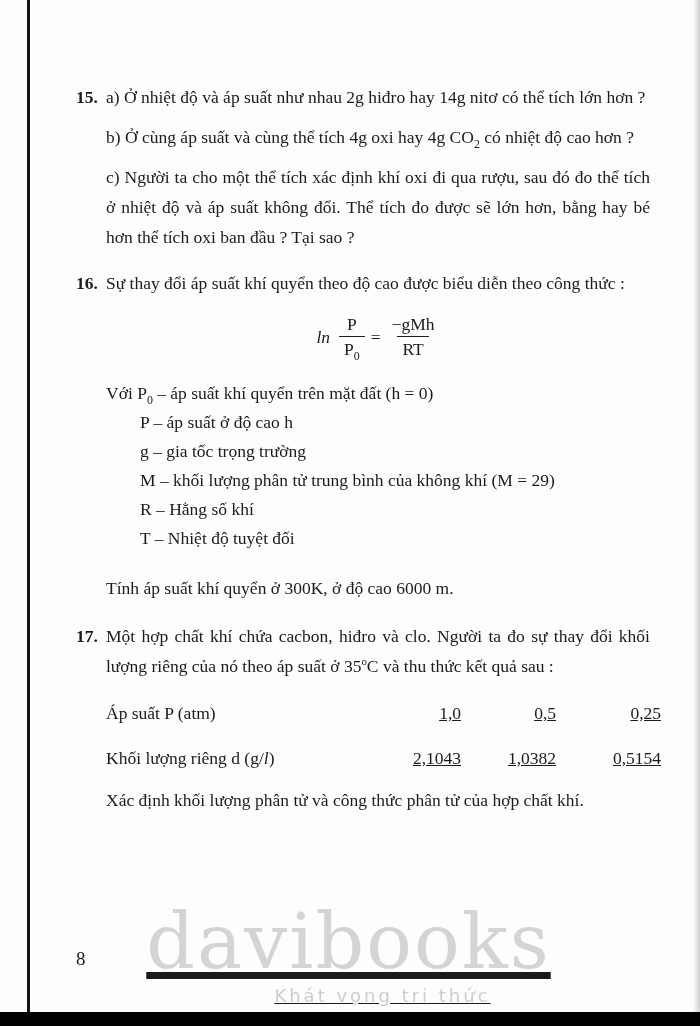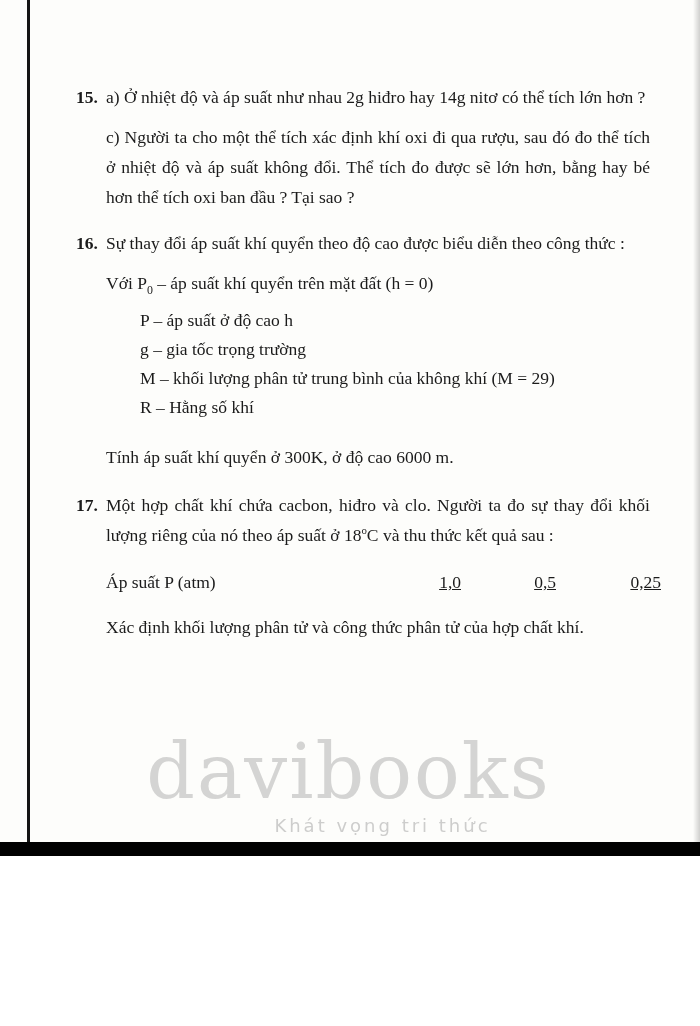--- a/index.html
+++ b/index.html
@@ -1,20 +1,20 @@
 <!DOCTYPE html>
 <html><head>
 <meta charset="utf-8">
 <style>
   * { margin:0; padding:0; box-sizing:border-box; }
   html,body { background:#ffffff; }
   body { width:700px; height:1026px; font-family:"Liberation Serif", serif; }
 
   .page {
-    position:relative; width:700px; height:856px;
+    position:relative; width:700px; height:1026px;
     background:#fdfdfb; color:#1b1b1b; overflow:hidden;
   }
   .spine-line { position:absolute; left:27px; top:0; width:3px; height:100%; background:#141414; }
   .bottom-bar { position:absolute; left:0; bottom:0; width:100%; height:14px; background:#000; }
   .right-shade { position:absolute; right:0; top:0; width:7px; height:100%;
     background:linear-gradient(to left, rgba(0,0,0,0.18), rgba(0,0,0,0)); }
 
   .content {
     position:absolute; left:76px; right:50px; top:82px; z-index:1;
     font-size:17.5px; line-height:30px; text-align:justify;
@@ -34,33 +34,33 @@
   .formula {
     display:flex; justify-content:center; align-items:center; gap:6px;
     margin:8px 0 12px; text-align:center; height:58px;
   }
   .formula .ln { font-style:italic; margin-right:3px; }
   .frac { display:inline-flex; flex-direction:column; align-items:center; }
   .frac .num { padding:0 5px; line-height:24px; }
   .frac .den { border-top:1.5px solid #1b1b1b; padding:0 5px; line-height:25px; }
 
   .given-line { }
-  .vars { margin-left:34px;margin-top:8px; }
+  .vars { margin-left:34px; }
   .vars div { line-height:29px; }
   .task16 { margin-top:20px; }
 
   .ptable { margin-top:12px; }
   .trow { display:grid; grid-template-columns:250px 105px 95px 105px; align-items:baseline; }
   .trow.first { margin-bottom:15px;margin-top:17px; }
   .tval { text-align:right;text-decoration:underline; }
   .task17 { margin-top:12px; }
 
   .page-number { position:absolute; left:76px; top:948px; font-size:19px; z-index:1; }
 
-  .watermark { position:absolute; left:5px; right:0; bottom:14px; z-index:2; pointer-events:none; }
+  .watermark { position:absolute; left:5px; right:0; bottom:14px; z-index:2; pointer-events:none;text-decoration:underline; }
   .wm-main {
     text-align:center; font-family:"DejaVu Serif", serif;
     font-size:76px; line-height:76px; color:rgba(168,168,168,0.48);
     letter-spacing:2px; margin-left:-8px;
   }
   .wm-sub {
     text-align:center; font-family:"DejaVu Sans", sans-serif;
     font-size:18px; line-height:32px; color:rgba(165,165,165,0.55);
     letter-spacing:3px; margin-left:60px;
   }
@@ -74,57 +74,79 @@
   <div class="bottom-bar"></div>
 
   <div class="content">
 
     <div class="problem problem-15">
       <span class="pnum">15.</span>
       <div class="part">
         <span>a) Ở nhiệt độ và áp suất như nhau 2g hiđro hay 14g nitơ có thể tích lớn hơn  ?</span>
       </div>
       <div class="part">
+        <span>b) Ở cùng áp suất và cùng thể tích 4g oxi hay 4g CO</span><sub>2</sub><span> có nhiệt độ cao hơn  ?</span>
+      </div>
+      <div class="part">
         <span>c) Người ta cho một thể tích xác định khí oxi đi qua rượu, sau đó đo thể tích ở nhiệt độ và áp suất không đổi. Thể tích đo được sẽ lớn hơn, bằng hay bé hơn thể tích oxi ban đầu  ? Tại sao  ?</span>
       </div>
     </div>
 
     <div class="problem problem-16">
       <span class="pnum">16.</span>
       <div class="part">
         <span>Sự thay đổi áp suất khí quyển theo độ cao được biểu diễn theo công thức :</span>
       </div>
 
+      <div class="formula">
+        <span class="ln">ln</span>
+        <span class="frac">
+          <span class="num">P</span>
+          <span class="den"><span>P</span><sub>0</sub></span>
+        </span>
+        <span>=</span>
+        <span class="frac">
+          <span class="num">−gMh</span>
+          <span class="den">RT</span>
+        </span>
+      </div>
 
       <div class="given-line">
         <span>Với P</span><sub>0</sub><span> – áp suất khí quyển trên mặt đất (h = 0)</span>
       </div>
 
       <div class="vars">
         <div>P – áp suất ở độ cao h</div>
         <div>g – gia tốc trọng trường</div>
         <div>M – khối lượng phân tử trung bình của không khí (M = 29)</div>
         <div>R – Hằng số khí</div>
+        <div>T – Nhiệt độ tuyệt đối</div>
       </div>
 
       <div class="task16">Tính áp suất khí quyển ở 300K, ở độ cao 6000 m.</div>
     </div>
 
     <div class="problem problem-17">
       <span class="pnum">17.</span>
       <div class="part">
-        <span>Một hợp chất khí chứa cacbon, hiđro và clo. Người ta đo sự thay đổi khối lượng riêng của nó theo áp suất ở 18</span><sup>o</sup><span>C và thu thức kết quả sau :</span>
+        <span>Một hợp chất khí chứa cacbon, hiđro và clo. Người ta đo sự thay đổi khối lượng riêng của nó theo áp suất ở 35</span><sup>o</sup><span>C và thu thức kết quả sau :</span>
       </div>
 
       <div class="ptable">
         <div class="trow first">
           <span class="tlabel">Áp suất P (atm)</span>
           <span class="tval">1,0</span>
           <span class="tval">0,5</span>
           <span class="tval">0,25</span>
+        </div>
+        <div class="trow">
+          <span class="tlabel"><span>Khối lượng riêng d (g/</span><span class="it">l</span><span>)</span></span>
+          <span class="tval">2,1043</span>
+          <span class="tval">1,0382</span>
+          <span class="tval">0,5154</span>
         </div>
       </div>
 
       <div class="task17">Xác định khối lượng phân tử và công thức phân tử của hợp chất khí.</div>
     </div>
 
   </div>
 
   <div class="page-number">8</div>
 

